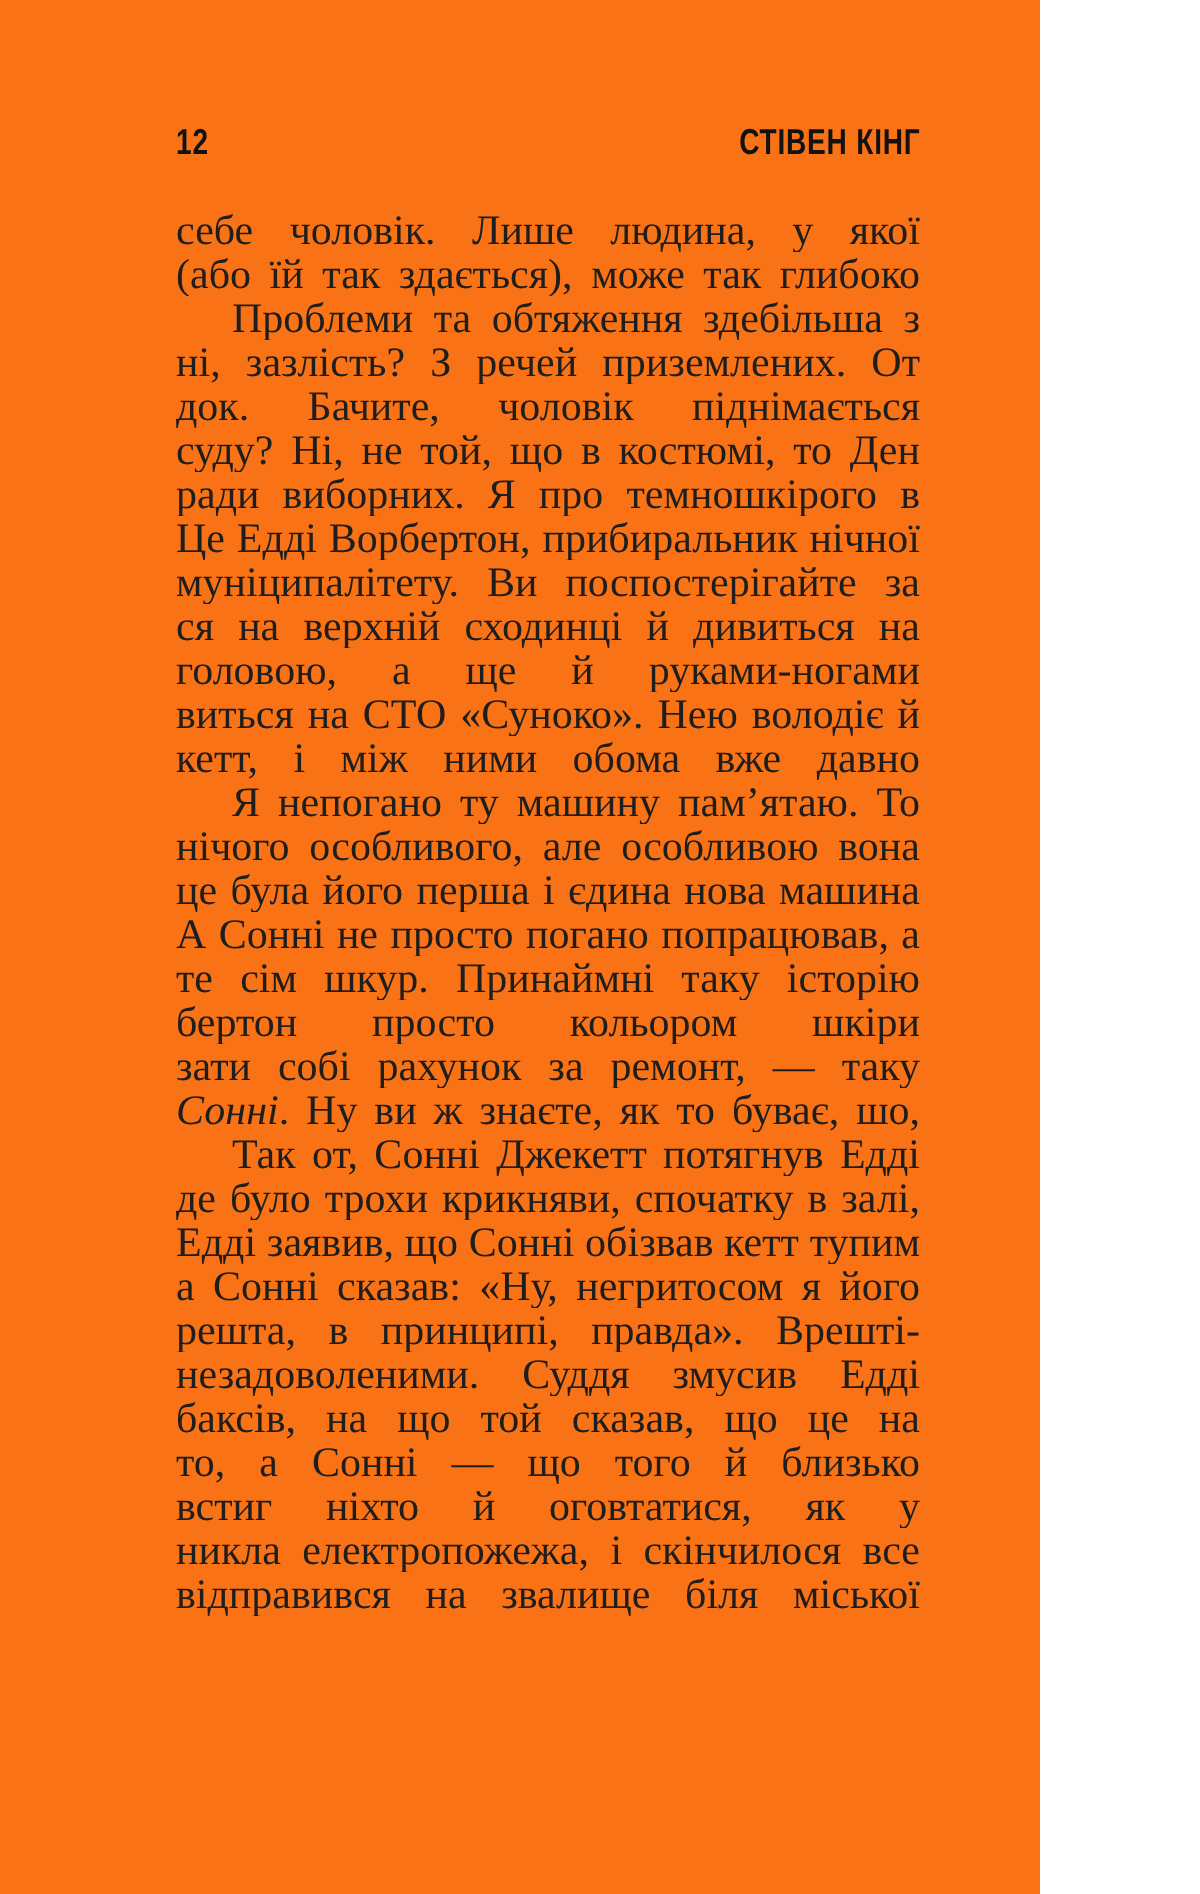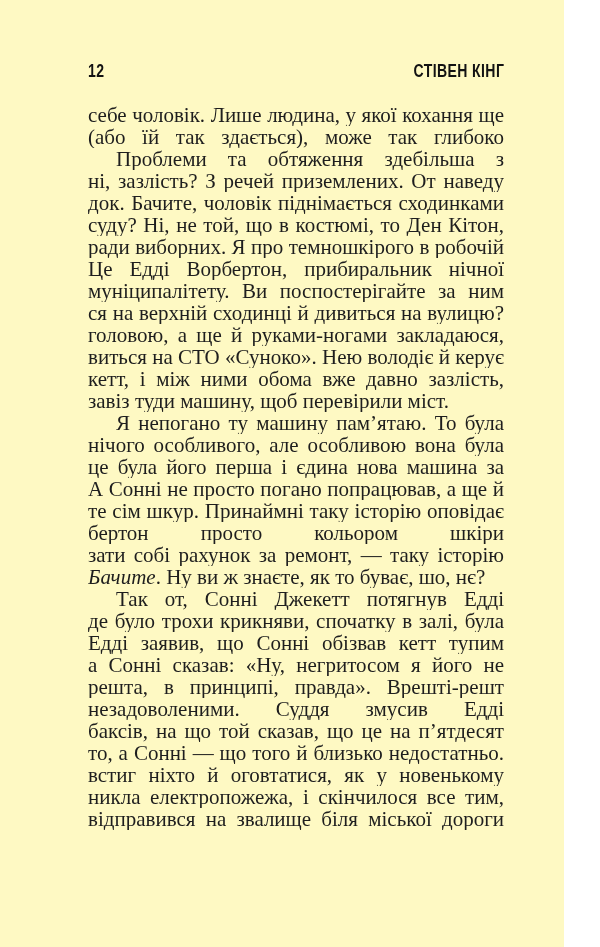--- a/index.html
+++ b/index.html
@@ -2,23 +2,23 @@
 <html lang="uk"><head>
 <meta charset="utf-8">
 <style>
   html, body {
     margin: 0;
     padding: 0;
     background: #ffffff;
   }
   .page {
     position: relative;
-    width: 564px;
+    width: 520px;
     height: 947px;
-    background: #fef9c3;
+    background: #f97316;
     box-sizing: border-box;
     padding: 0 60px 0 88px;
     overflow: hidden;
   }
   .header {
     margin-top: 62px;
     height: 18px;
     display: flex;
     justify-content: space-between;
     align-items: baseline;
@@ -81,31 +81,30 @@
         <div class="line"><span>ні, зазлість? З речей приземлених. От наведу вам випа-</span></div>
         <div class="line"><span>док. Бачите, чоловік піднімається сходинками будівлі</span></div>
         <div class="line"><span>суду? Ні, не той, що в костюмі, то Ден Кітон, наш голова</span></div>
         <div class="line"><span>ради виборних. Я про темношкірого в робочій уніформі.</span></div>
         <div class="line"><span>Це Едді Ворбертон, прибиральник нічної зміни у будівлі</span></div>
         <div class="line"><span>муніципалітету. Ви поспостерігайте за ним пару секунд,</span></div>
         <div class="line"><span>ся на верхній сходинці й дивиться на вулицю? Не лише</span></div>
         <div class="line"><span>головою, а ще й руками-ногами закладаюся, що він ди-</span></div>
         <div class="line"><span>виться на СТО «Суноко». Нею володіє й керує Сонні Дже-</span></div>
         <div class="line"><span>кетт, і між ними обома вже давно зазлість, відколи Едді</span></div>
-        <div class="line end"><span>завіз туди машину, щоб перевірили міст.</span></div>
       </div>
       <div class="paragraph">
         <div class="line ind"><span>Я непогано ту машину пам’ятаю. То була «хонда сівік»,</span></div>
         <div class="line"><span>нічого особливого, але особливою вона була для Едді, бо</span></div>
         <div class="line"><span>це була його перша і єдина нова машина за все життя.</span></div>
         <div class="line"><span>А Сонні не просто погано попрацював, а ще й злупив за</span></div>
         <div class="line"><span>те сім шкур. Принаймні таку історію оповідає </span><i>Едді</i><span>. Вор-</span></div>
         <div class="line"><span>бертон просто кольором шкіри прикривається, щоб зрі-</span></div>
         <div class="line"><span>зати собі рахунок за ремонт, — таку історію оповідає вже</span></div>
-        <div class="line end"><i>Бачите</i><span>. Ну ви ж знаєте, як то буває, шо, нє?</span></div>
+        <div class="line end"><i>Сонні</i><span>. Ну ви ж знаєте, як то буває, шо, нє?</span></div>
       </div>
       <div class="paragraph">
         <div class="line ind"><span>Так от, Сонні Джекетт потягнув Едді Ворбертона в суд,</span></div>
         <div class="line"><span>де було трохи крикняви, спочатку в залі, була у коридорі.</span></div>
         <div class="line"><span>Едді заявив, що Сонні обізвав кетт тупим негритосом,</span></div>
         <div class="line"><span>а Сонні сказав: «Ну, негритосом я його не називав, але все</span></div>
         <div class="line"><span>решта, в принципі, правда». Врешті-решт обоє лишилися</span></div>
         <div class="line"><span>незадоволеними. Суддя змусив Едді відслинити п’ятдесят</span></div>
         <div class="line"><span>баксів, на що той сказав, що це на п’ятдесят баксів забага-</span></div>
         <div class="line"><span>то, а Сонні — що того й близько недостатньо. А тоді не</span></div>

